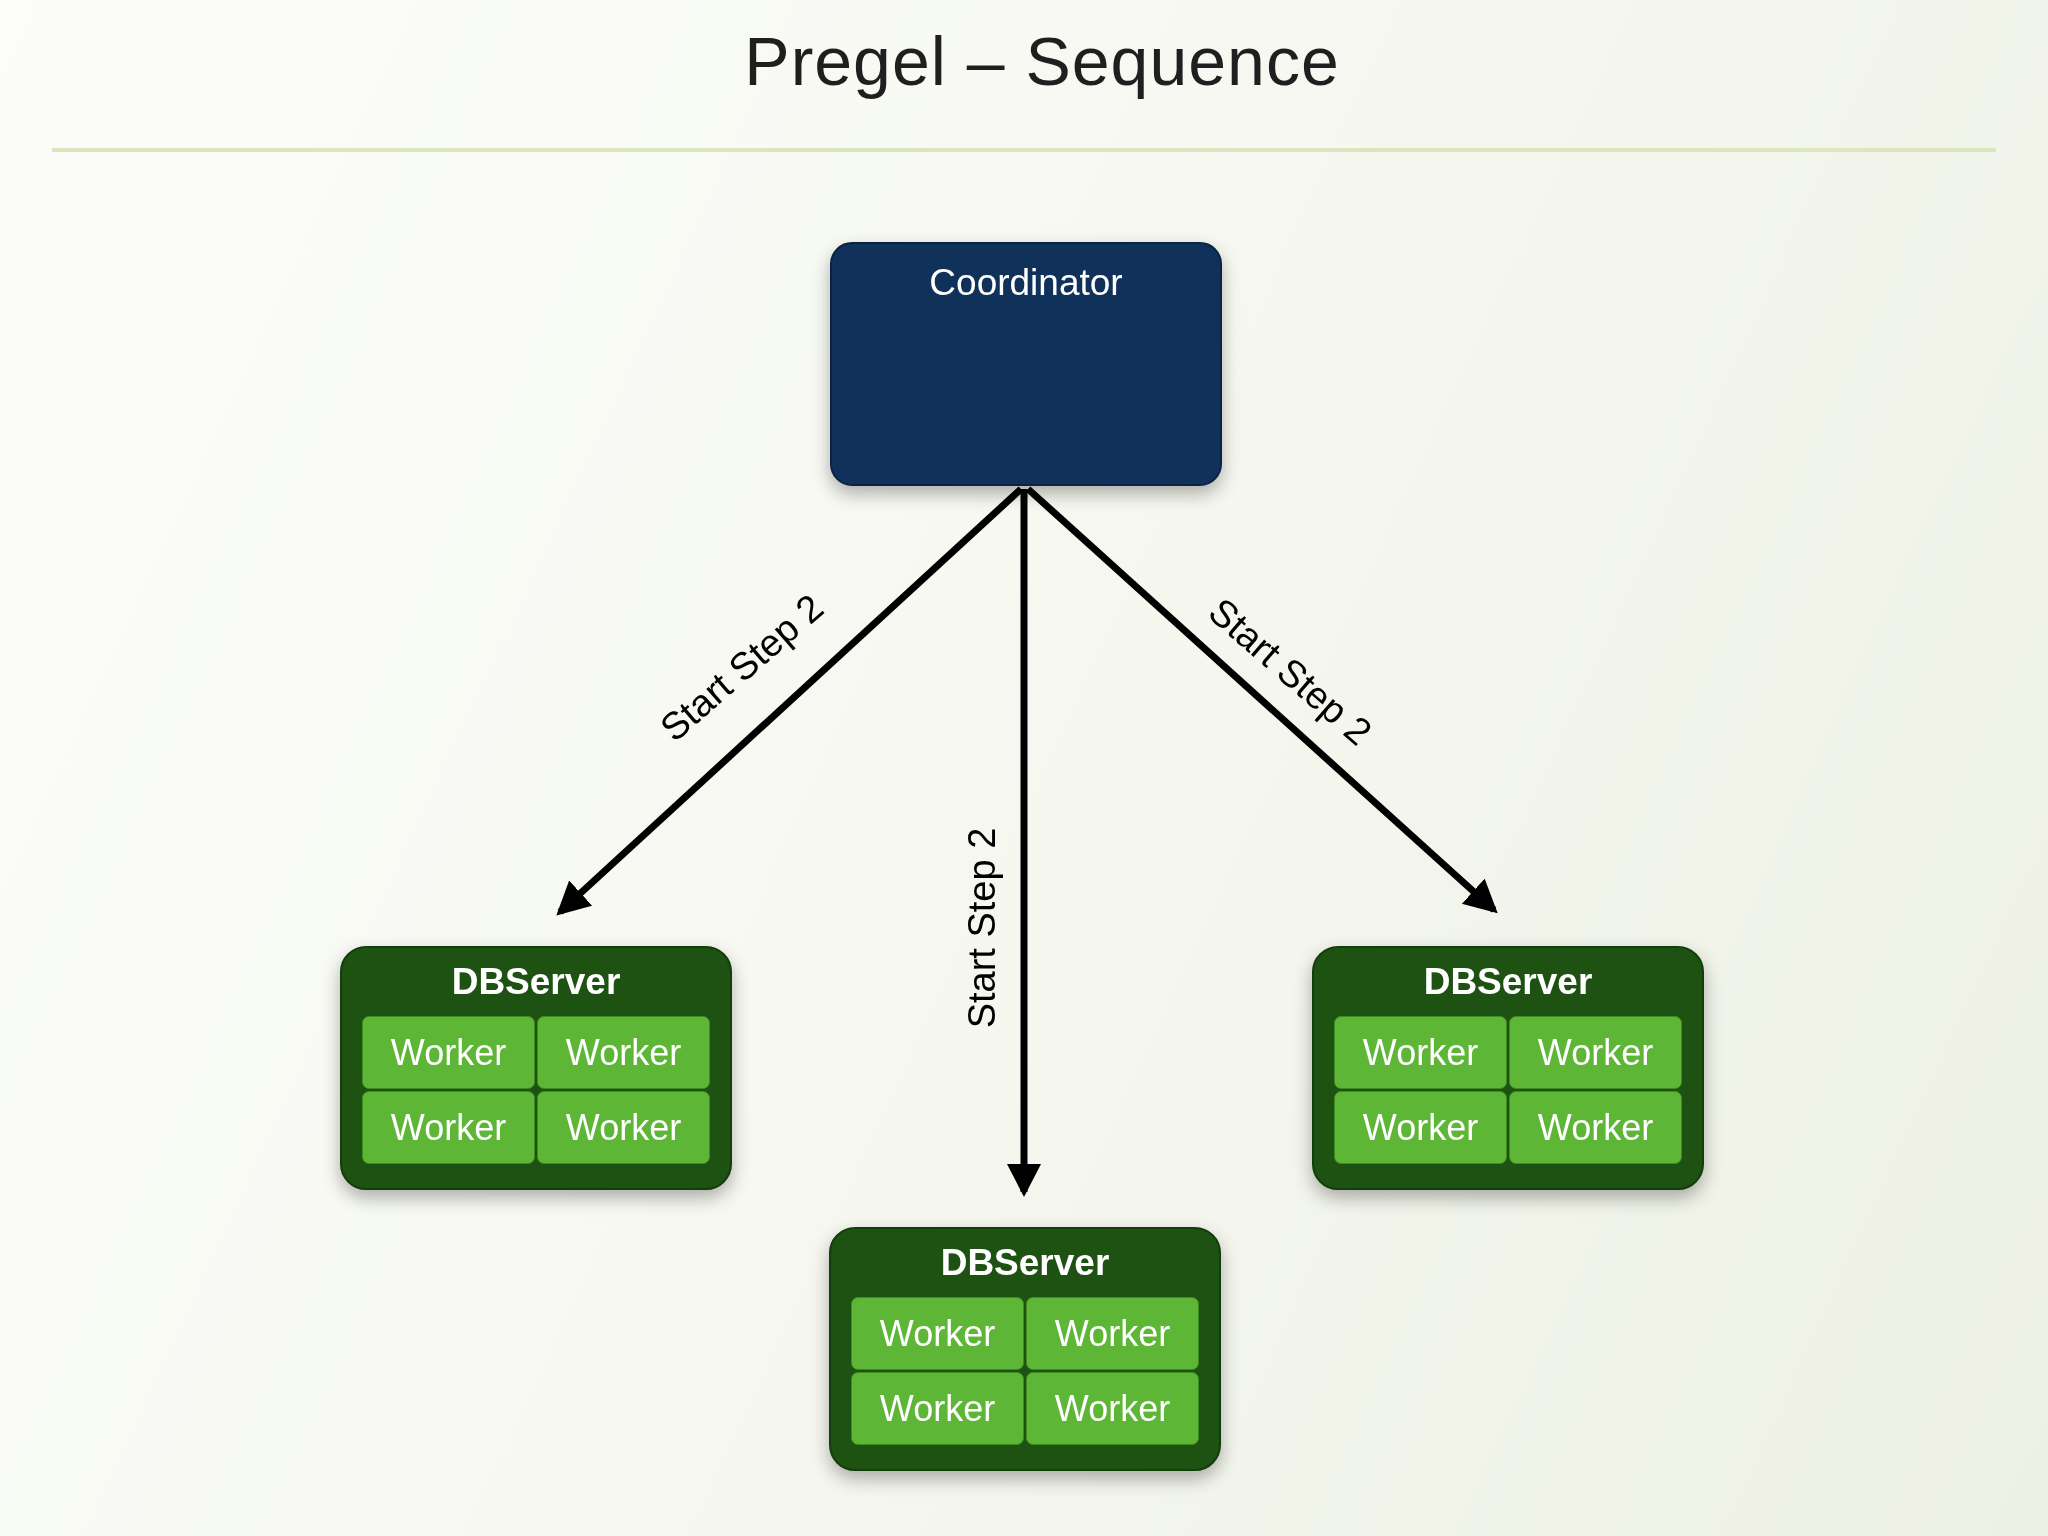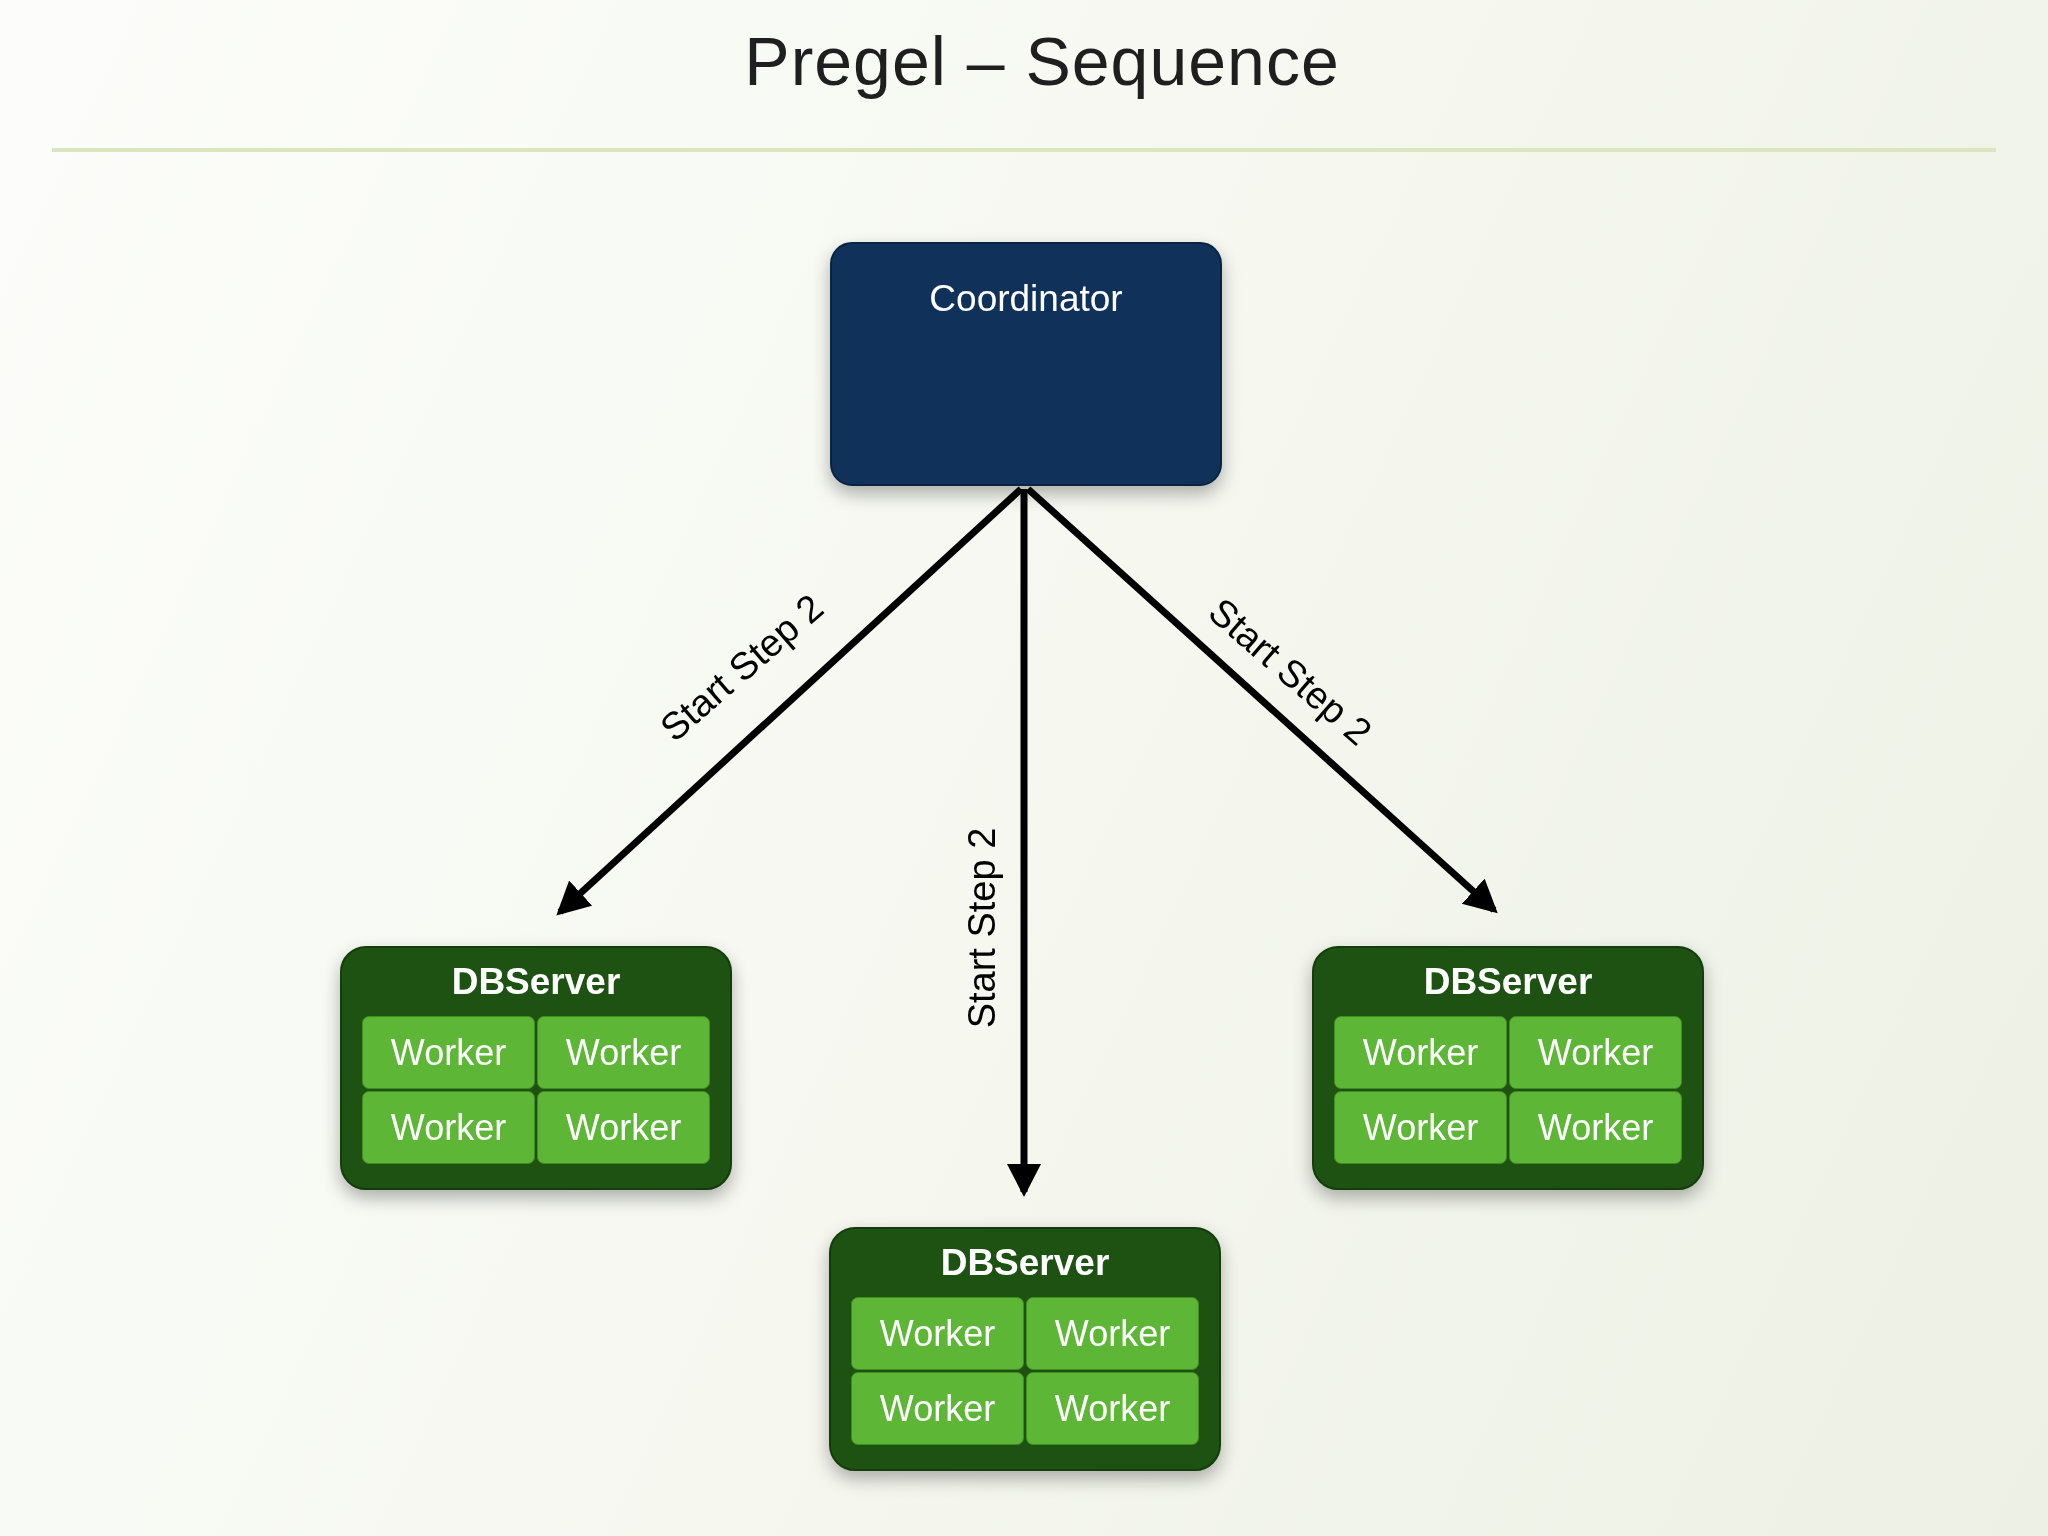--- a/index.html
+++ b/index.html
@@ -25,21 +25,21 @@
   .el-left  { left: 742px;  top: 668px; transform: translate(-50%,-50%) rotate(-41deg); }
   .el-mid   { left: 982px;  top: 928px; transform: translate(-50%,-50%) rotate(-90deg); }
   .el-right { left: 1290px; top: 672px; transform: translate(-50%,-50%) rotate(41deg); }
 
   .coordinator {
     position: absolute; left: 830px; top: 242px; width: 392px; height: 244px;
     background: #10315a; border: 2px solid #0a2342; border-radius: 22px;
     box-shadow: 0 8px 18px rgba(0,0,0,.30);
     box-sizing: border-box;
     display: flex; flex-direction: column; align-items: center;
-    padding-top: 32px;
+    padding-top: 16px;
   }
   .coord-label { color: #fff; font-size: 37px; line-height: 46px; }
   .conductor {
     margin-top: 32px; width: 298px; height: 58px; background: #4f9ae9;
     border-radius: 5px; display: flex; align-items: center; justify-content: center;
     color: #fff; font-size: 37px;
   }
 
   .server {
     position: absolute; width: 392px; height: 244px;

